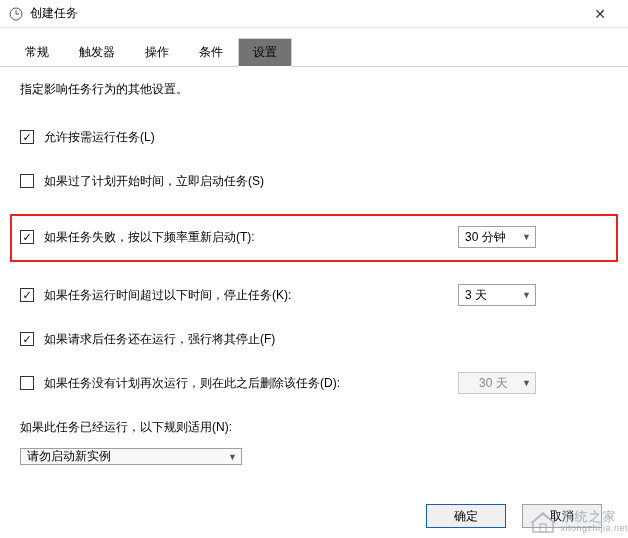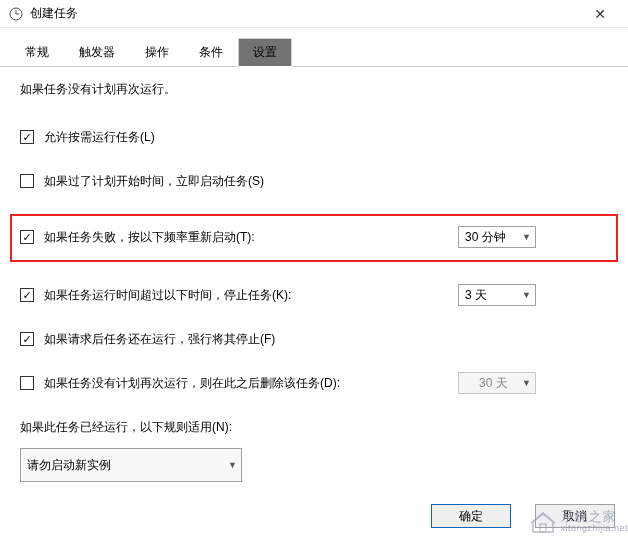--- a/index.html
+++ b/index.html
@@ -105,33 +105,33 @@
 
     .highlight-box {
       border: 2px solid #e22;
       padding: 10px 8px 6px 8px;
       margin: 0 -10px 22px -10px;
     }
     .highlight-box .row { margin-bottom: 18px; }
     .highlight-box .row:last-child { margin-bottom: 6px; }
 
     .wide-combo {
-      width: 222px; height: 34px;
+      width: 222px; height: 17px;
       border: 1px solid #a0a0a0;
       display: flex; align-items: center;
       padding: 0 4px 0 6px;
       background: #f8f8f8;
       font-size: 12px;
       margin-top: 6px;
     }
 
     .footer {
       position: absolute;
-      bottom: 10px; right: 13px;
-      display: flex; gap: 24px; border-radius: 11px;
+      bottom: 10px; right: 26px;
+      display: flex; gap: 16px; border-radius: 11px;
     }
     .btn {
       width: 80px; height: 24px;
       border: 1px solid #a0a0a0;
       background: #f0f0f0;
       display: flex; align-items: center; justify-content: center;
       font-size: 12px;
       cursor: pointer;
     }
     .btn.primary { border-color: #0a63c2; }
@@ -174,21 +174,21 @@
 
 <div class="tabrow">
   <div class="tab">常规</div>
   <div class="tab">触发器</div>
   <div class="tab">操作</div>
   <div class="tab">条件</div>
   <div class="tab active">设置</div>
 </div>
 
 <div class="content">
-  <div class="desc">如果任务没有计划再次运行。</div>
+  <div class="desc">指定影响任务行为的其他设置。</div>
 
   <div class="row">
     <span class="checkbox checked"></span>
     <span class="lbl">允许按需运行任务(L)</span>
   </div>
 
   <div class="row">
     <span class="checkbox"></span>
     <span class="lbl">如果过了计划开始时间，立即启动任务(S)</span>
   </div>

